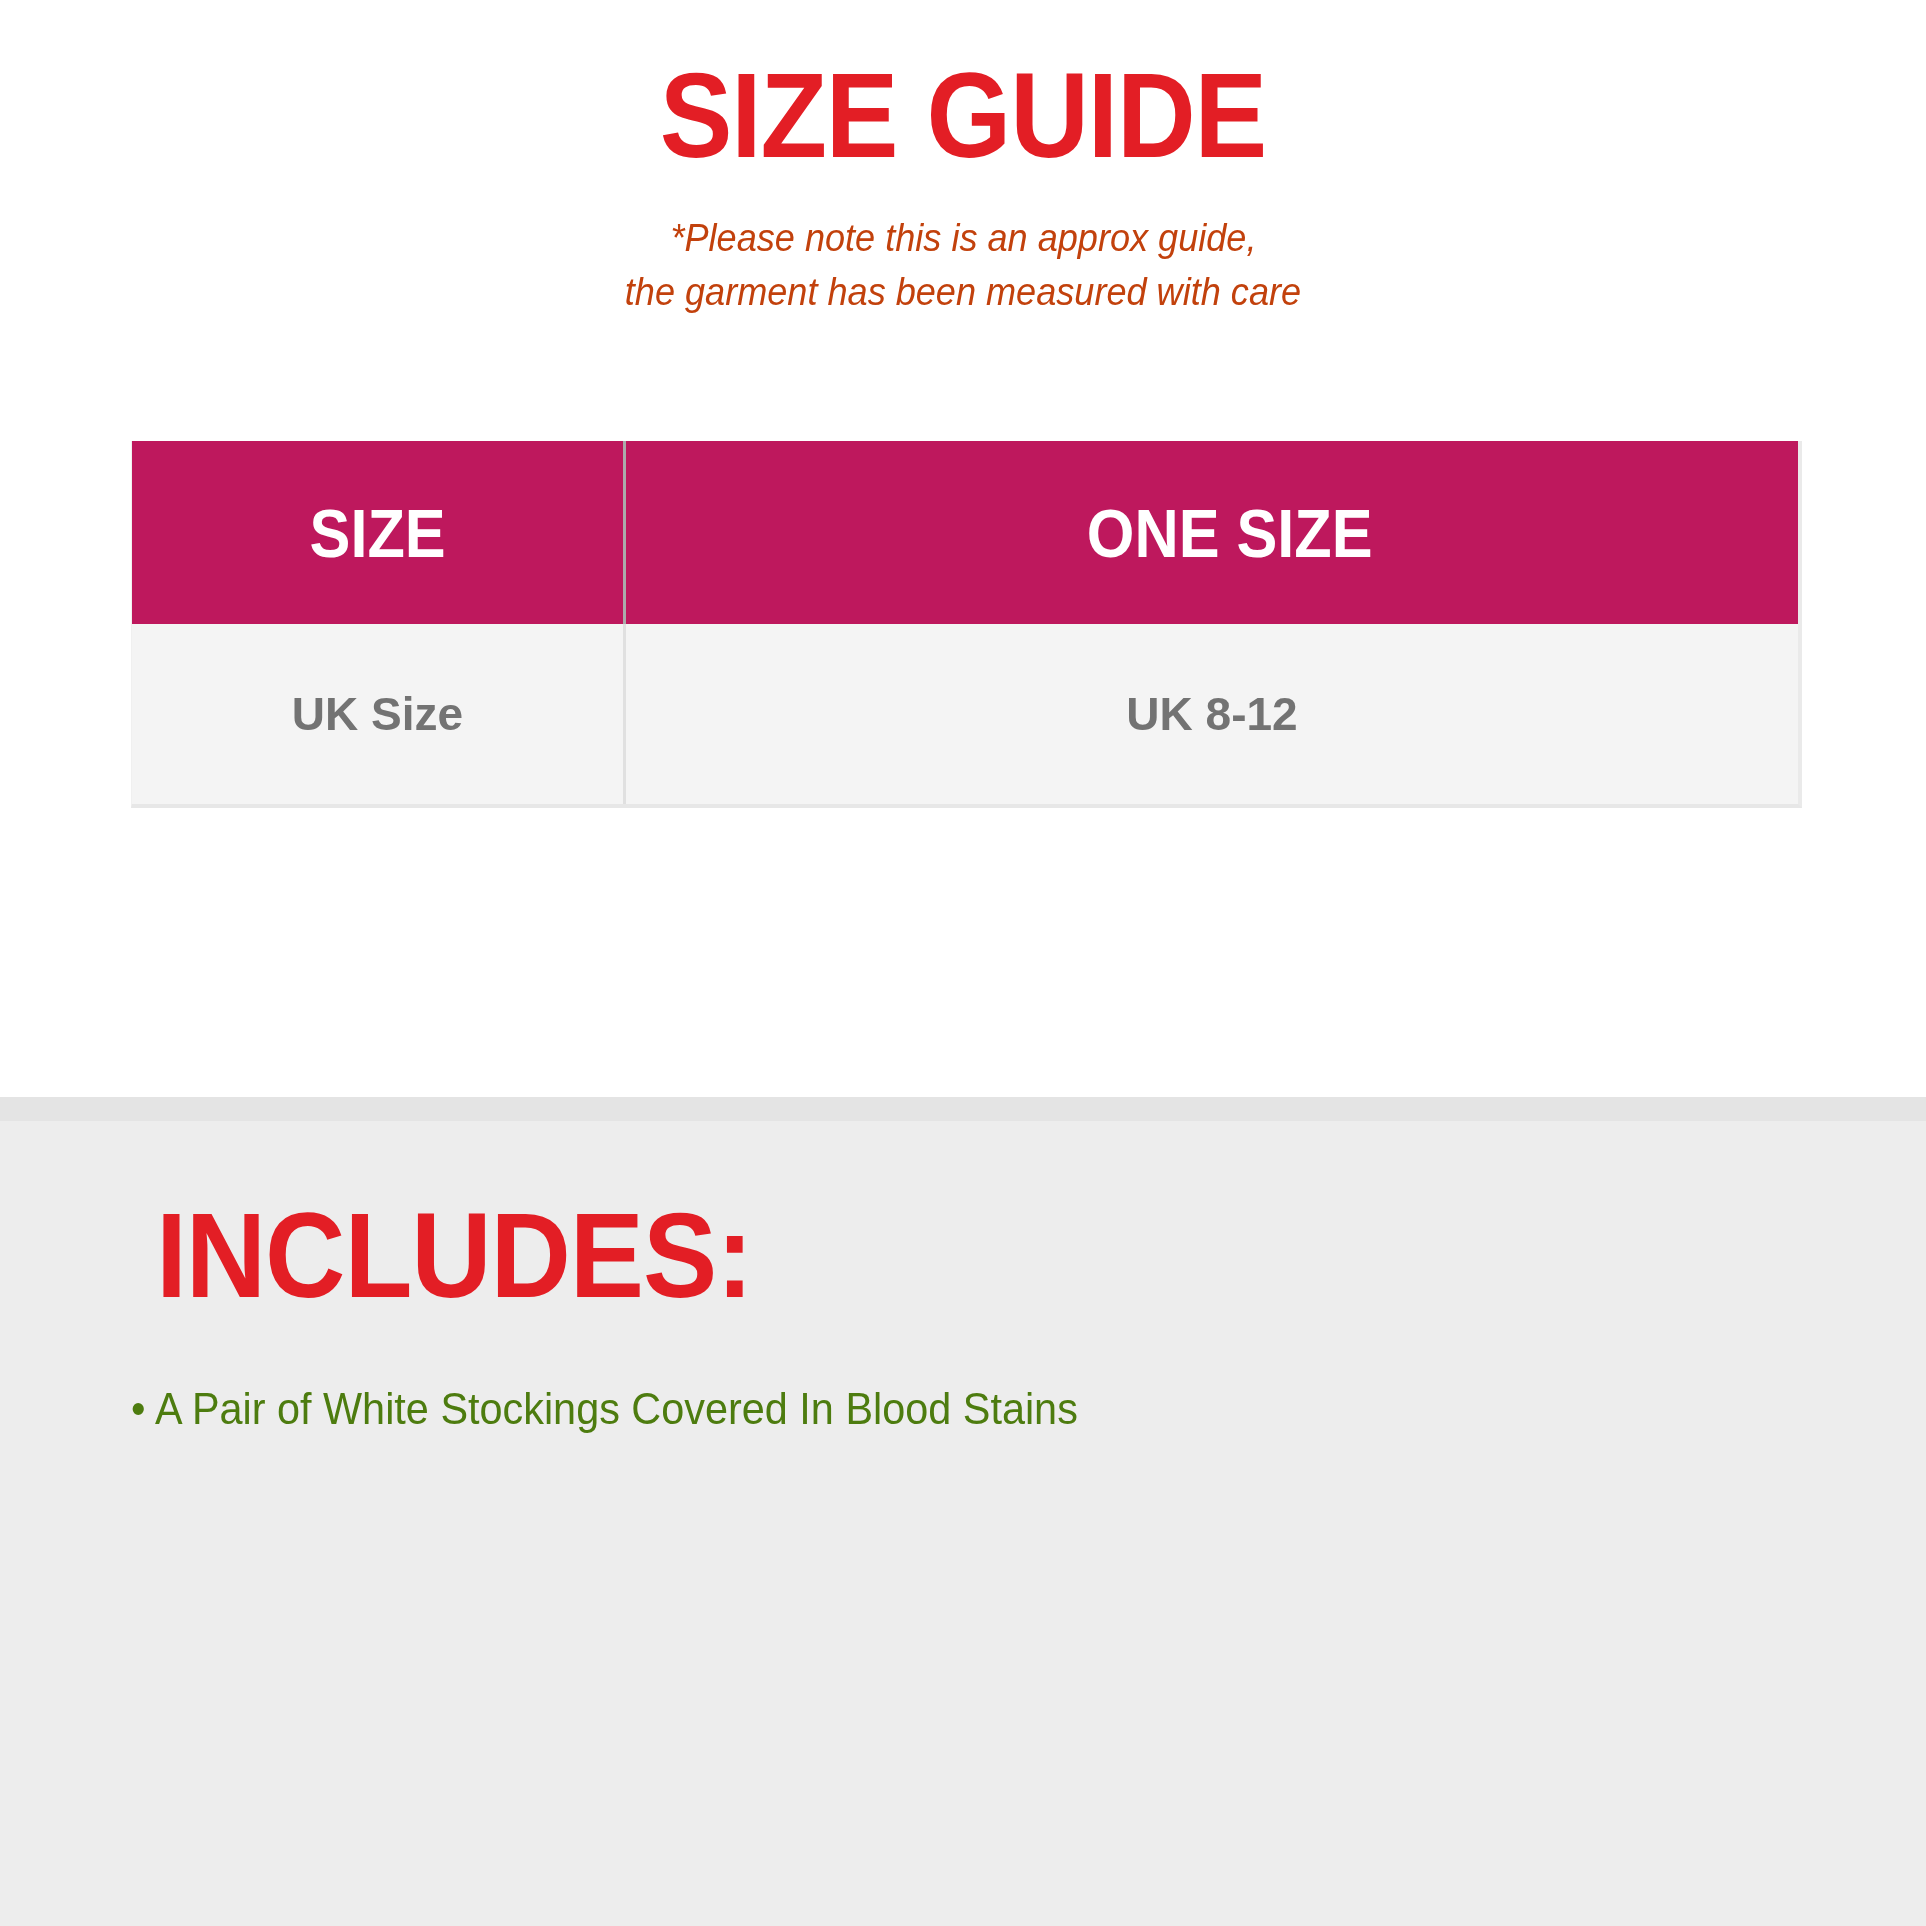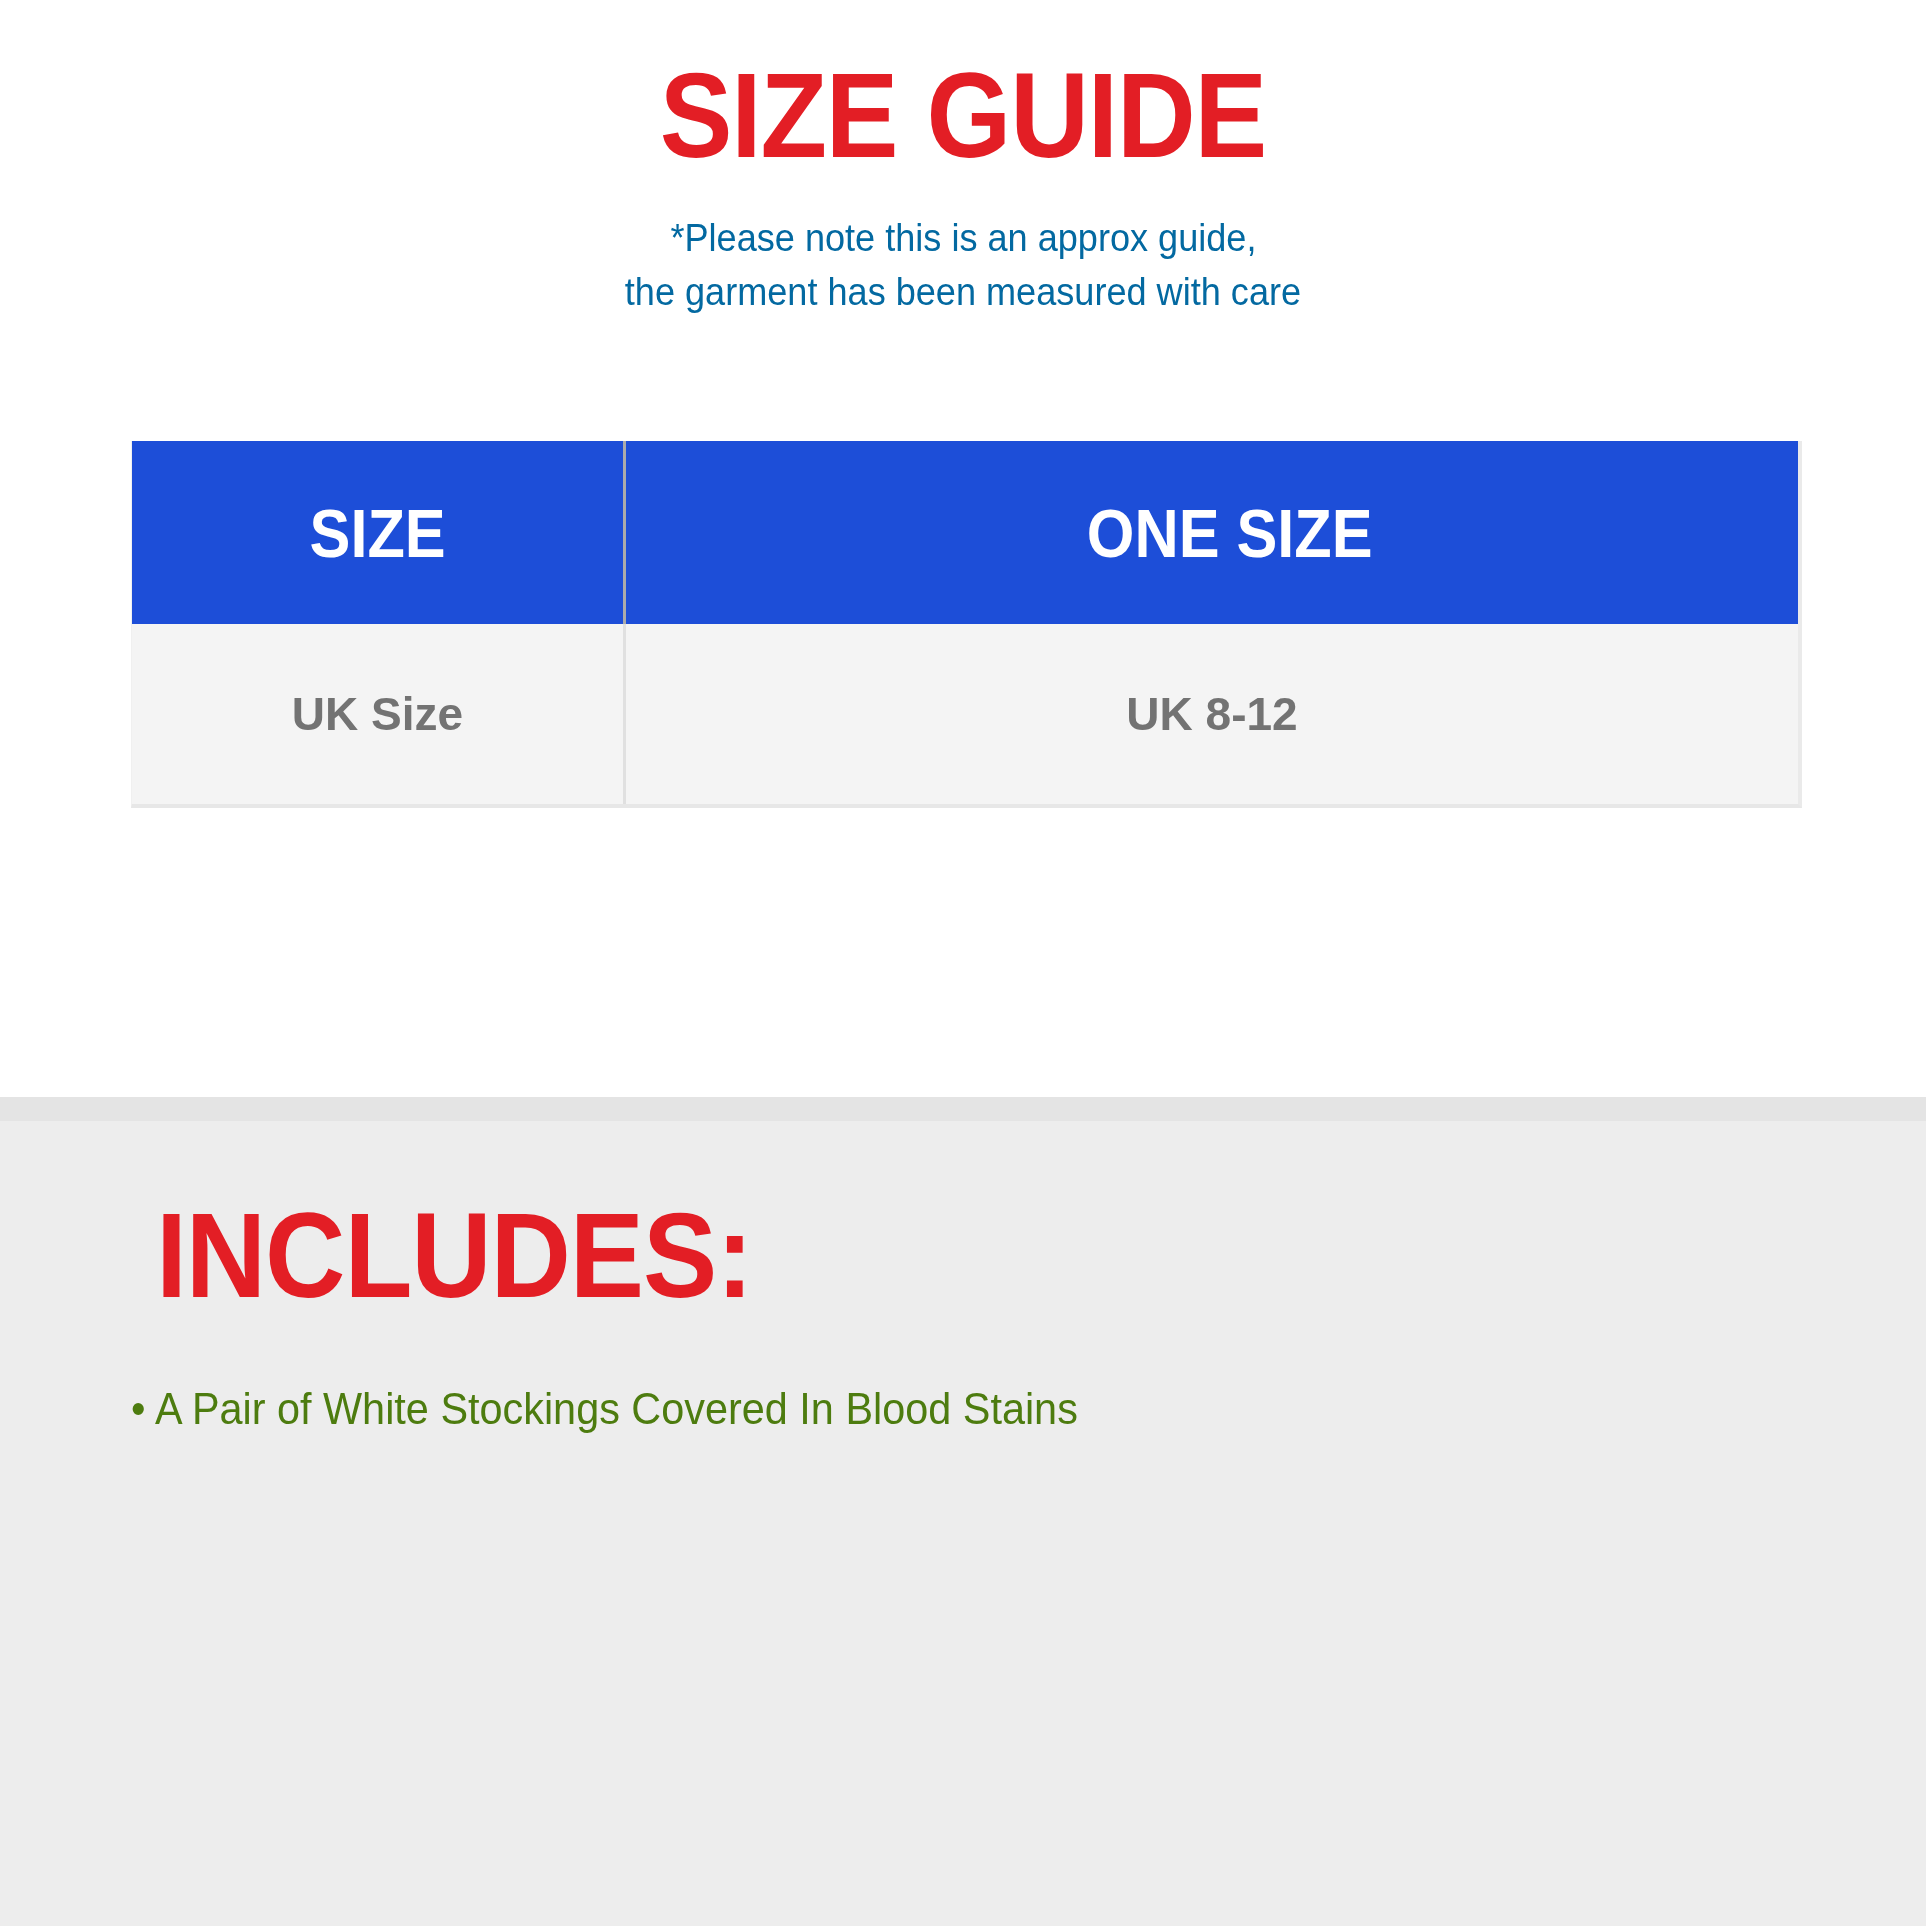--- a/index.html
+++ b/index.html
@@ -29,36 +29,37 @@
     white-space: nowrap;
   }
 
   
   .note {
     position: absolute;
     top: 211px; left: 0; width: 100%;
     text-align: center;
     font-size: 38px;
     line-height: 54px;
-    color: #0369a1;
+    color: #c2410c;
     white-space: nowrap;
+    font-style: italic;
   }
   .note .condense { transform: scaleX(0.95); }
 
   
   .size-table {
     position: absolute;
     left: 131px; top: 441px;
     width: 1666px;
     border-right: 4.6px solid #EAEAEA;
     border-bottom: 4.6px solid #E7E7E7;
     border-left: 1.2px solid #F0F0F0;
   }
   .size-table .row { display: flex; width: 100%; }
-  .size-table .row.header { height: 183px; background: #1d4ed8; gap: 36px; }
+  .size-table .row.header { height: 183px; background: #be185d; gap: 36px; }
   .size-table .row.body   { height: 180px; background: #F4F4F4; }
   .size-table .cell {
     display: flex; align-items: center; justify-content: center;
     white-space: nowrap;
   }
   .size-table .col1 { width: 491px; flex: 0 0 auto; }
   .size-table .col2 { flex: 1 1 auto; }
   .size-table .row.header .col1 { border-right: 3.5px solid #ABABAB; }
   .size-table .row.body   .col1 { border-right: 3.5px solid #E0E0E0; }
   .size-table .row.header .cell {

